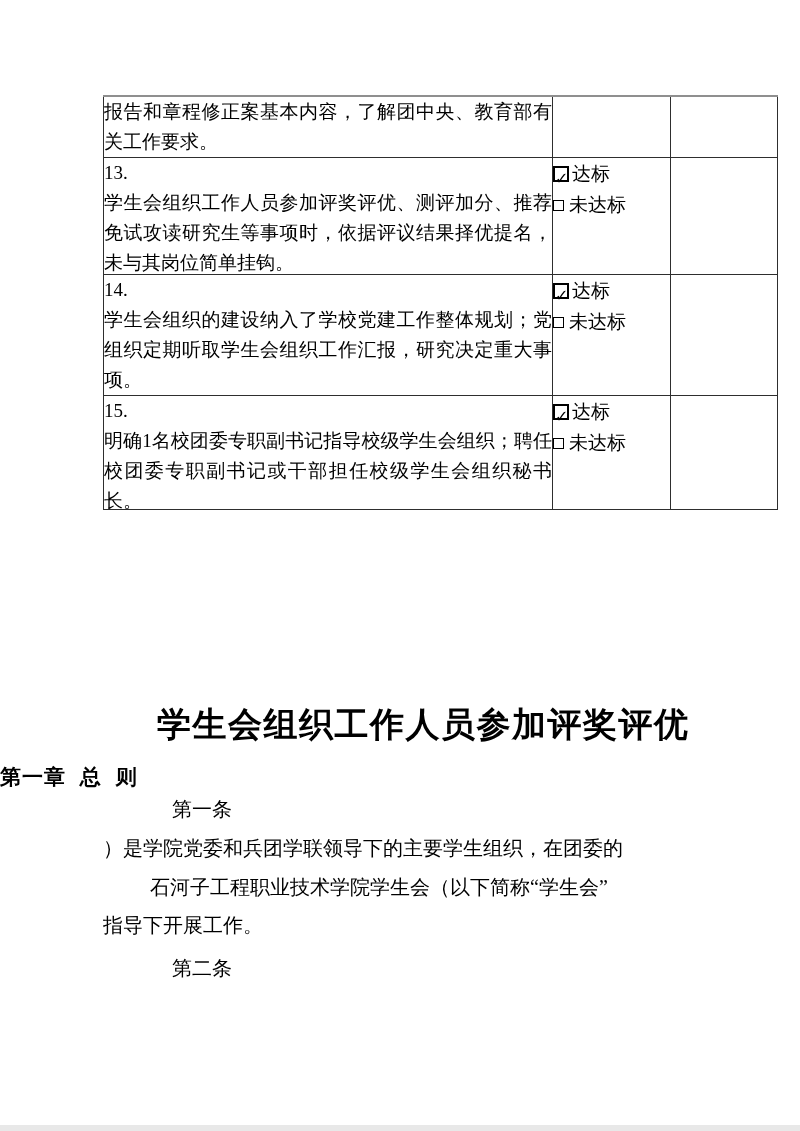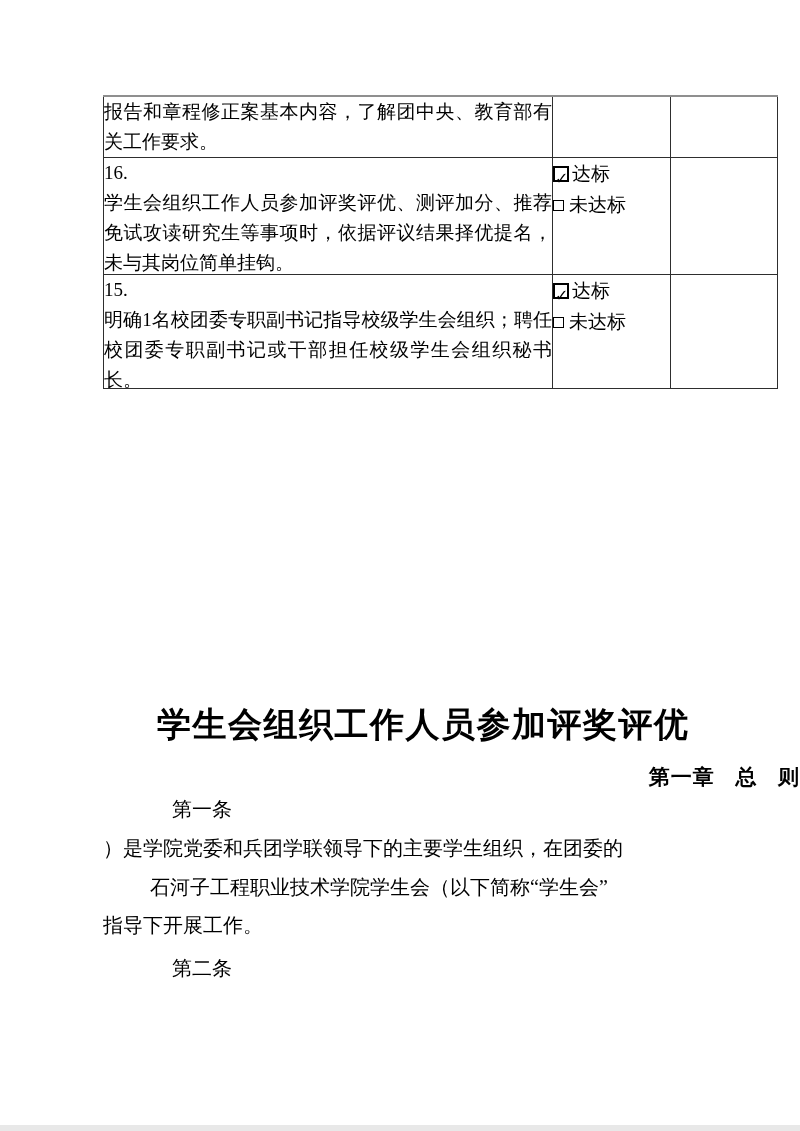--- a/index.html
+++ b/index.html
@@ -76,22 +76,22 @@
     font-family:"Liberation Sans","DejaVu Sans",sans-serif;
     font-weight:bold; font-size:21px; letter-spacing:1px;
   }
   .doc-title {
     position:absolute; left:157px; top:702px;
     font-family:"Liberation Serif","DejaVu Serif",serif;
     font-weight:bold; font-size:34px; letter-spacing:1.5px;
   }
   .chapter {
     position:absolute; left:0; top:763px; width:800px;
-    text-align:right;
-    font-family:Liberation Mono, monospace;
+    text-align:left;
+    font-family:Liberation Sans, sans-serif;
     font-weight:bold; font-size:21px; word-spacing:7px; letter-spacing:1px;
   }
   .article {
     position:absolute; left:172px;
     font-size:20px;
   }
   .a1 { top:796px; }
   .a2 { top:955px; }
   .para {
     position:absolute; left:103px; top:829px; width:562px;
@@ -117,35 +117,52 @@
           <div class="cellbody h60">报告和章程修正案基本内容，了解团中央、教育部有关工作要求。</div>
         </td>
         <td class="cell-status"></td>
         <td class="cell-note"></td>
       </tr>
 
 
       <tr>
         <td class="cell-text">
           <div class="cellbody h116">
-            <div class="inum">16.</div>
+            <div class="inum">13.</div>
             <span>学生会组织工作人员参加评奖评优、测评加分、推荐免试攻读研究生等事项时，依据评议结果择优提名，未与其岗位简单挂钩。</span>
           </div>
         </td>
         <td class="cell-status">
           <div class="opt">
             <span class="cb cb-checked"></span><span>达标</span>
           </div>
           <div class="opt">
             <span class="cb cb-empty"></span><span>未达标</span>
           </div>
         </td>
         <td class="cell-note"></td>
       </tr>
 
+      <tr>
+        <td class="cell-text">
+          <div class="cellbody h120">
+            <div class="inum">14.</div>
+            <span>学生会组织的建设纳入了学校党建工作整体规划；党组织定期听取学生会组织工作汇报，研究决定重大事项。</span>
+          </div>
+        </td>
+        <td class="cell-status">
+          <div class="opt">
+            <span class="cb cb-checked"></span><span>达标</span>
+          </div>
+          <div class="opt">
+            <span class="cb cb-empty"></span><span>未达标</span>
+          </div>
+        </td>
+        <td class="cell-note"></td>
+      </tr>
 
       <tr>
         <td class="cell-text">
           <div class="cellbody h113">
             <div class="inum">15.</div>
             <span>明确1名校团委专职副书记指导校级学生会组织；聘任校团委专职副书记或干部担任校级学生会组织秘书长。</span>
           </div>
         </td>
         <td class="cell-status">
           <div class="opt">

